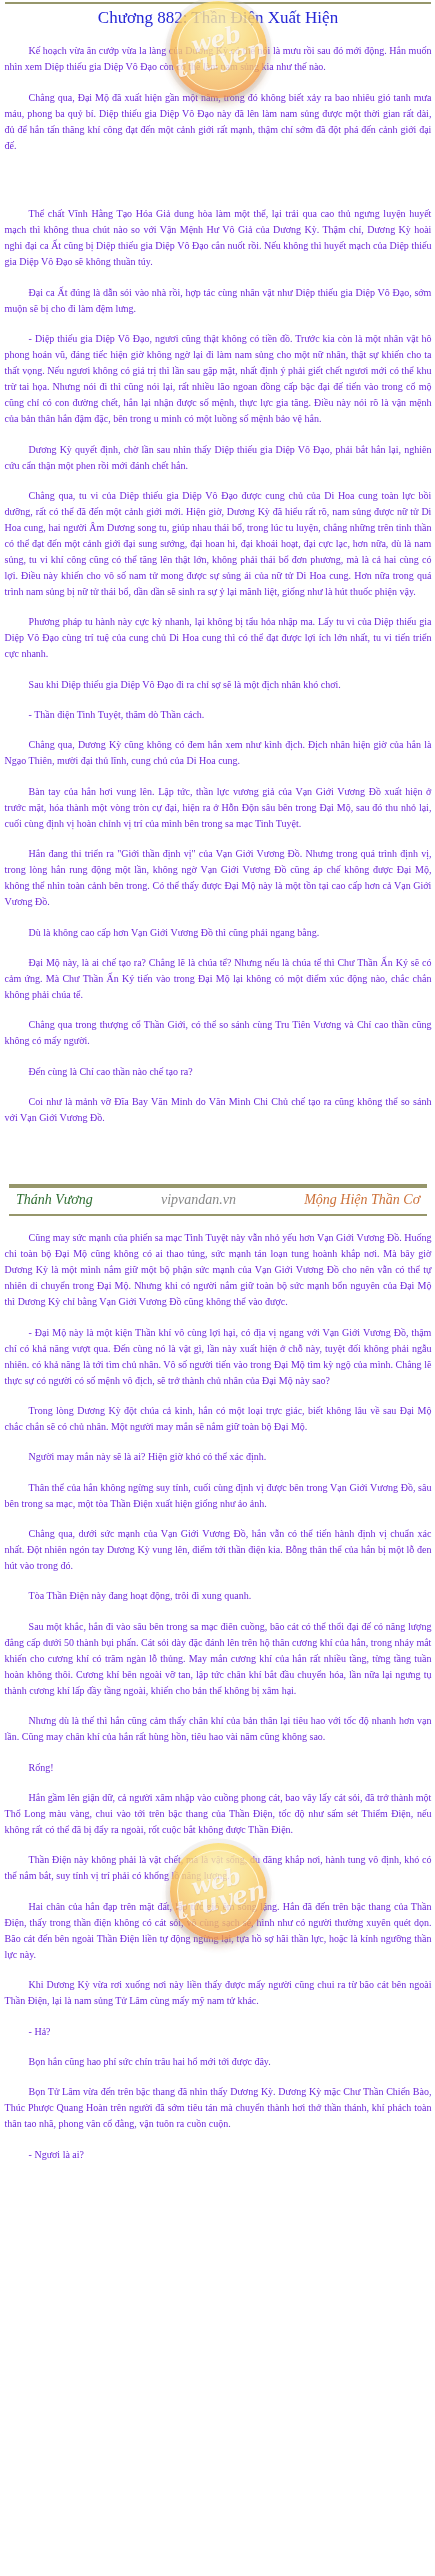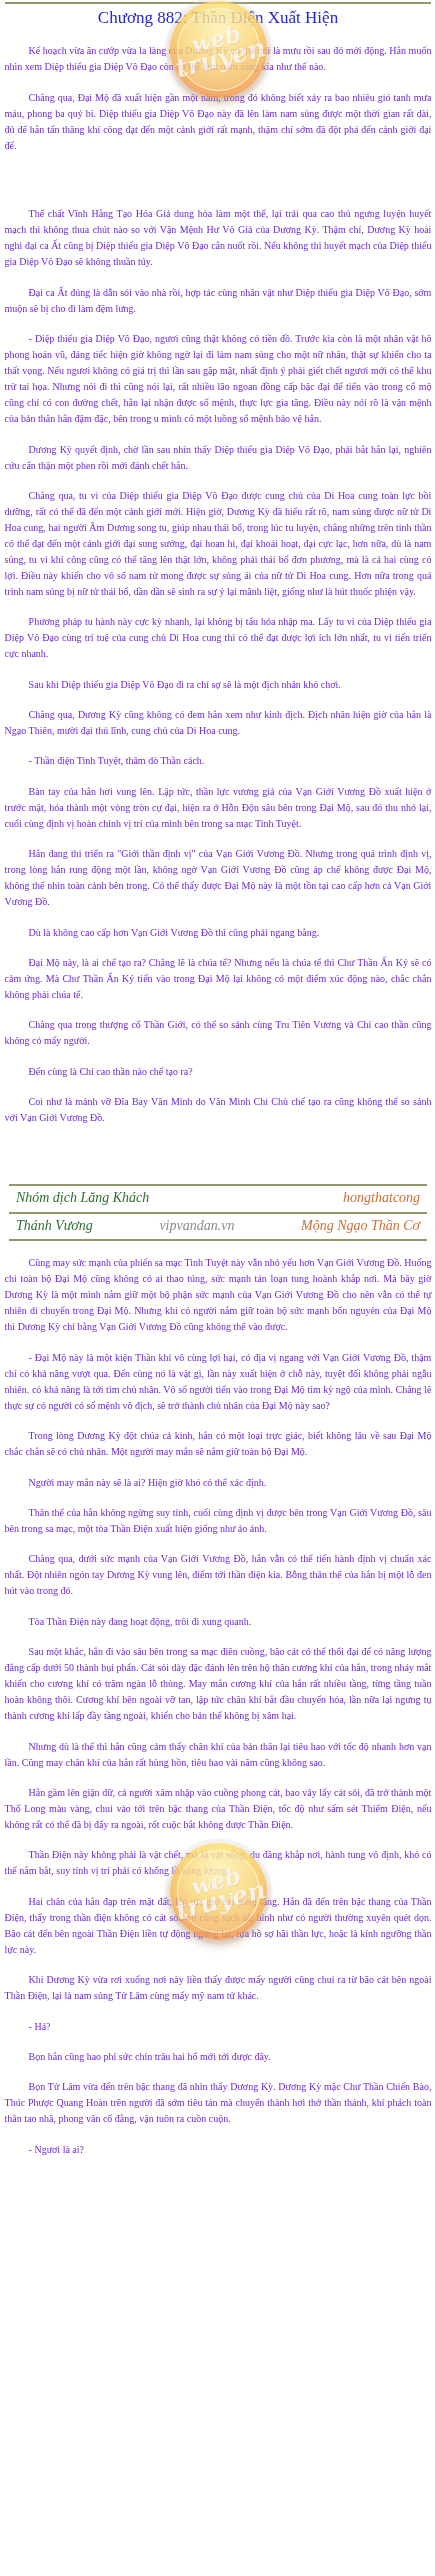--- a/index.html
+++ b/index.html
@@ -98,53 +98,50 @@
       <p class="para">Kế hoạch vừa ăn cướp vừa la làng của Dương Kỳ có thể nói là mưu rồi sau đó mới động. Hắn muốn nhìn xem Diệp thiếu gia Diệp Vô Đạo còn có thể làm nam sủng kia như thế nào.</p>
       <p class="para">Chẳng qua, Đại Mộ đã xuất hiện gần một năm, trong đó không biết xảy ra bao nhiêu gió tanh mưa máu, phong ba quỷ bí. Diệp thiếu gia Diệp Vô Đạo này đã lên làm nam sủng được một thời gian rất dài, đủ để hắn tấn thăng khí công đạt đến một cảnh giới rất mạnh, thậm chí sớm đã đột phá đến cảnh giới đại đế.</p>
       <div class="gap" style="height: 24px;"></div>
       <p class="para">Thể chất Vĩnh Hằng Tạo Hóa Giả dung hòa làm một thể, lại trải qua cao thủ ngưng luyện huyết mạch thì không thua chút nào so với Vận Mệnh Hư Vô Giả của Dương Kỳ. Thậm chí, Dương Kỳ hoài nghi đại ca Ất cũng bị Diệp thiếu gia Diệp Vô Đạo cắn nuốt rồi. Nếu không thì huyết mạch của Diệp thiếu gia Diệp Vô Đạo sẽ không thuần túy.</p>
       <p class="para">Đại ca Ất đúng là dẫn sói vào nhà rồi, hợp tác cùng nhân vật như Diệp thiếu gia Diệp Vô Đạo, sớm muộn sẽ bị cho đi làm đệm lưng.</p>
       <p class="para">- Diệp thiếu gia Diệp Vô Đạo, ngươi cũng thật không có tiền đồ. Trước kia còn là một nhân vật hô phong hoán vũ, đáng tiếc hiện giờ không ngờ lại đi làm nam sủng cho một nữ nhân, thật sự khiến cho ta thất vọng. Nếu ngươi không có giá trị thì lần sau gặp mặt, nhất định ý phải giết chết ngươi mới có thể khu trừ tai họa. Nhưng nói đi thì cũng nói lại, rất nhiều lão ngoan đồng cấp bậc đại đế tiến vào trong cổ mộ cũng chỉ có con đường chết, hắn lại nhận được số mệnh, thực lực gia tăng. Điều này nói rõ là vận mệnh của bản thân hắn đậm đặc, bên trong u minh có một luồng số mệnh bảo vệ hắn.</p>
       <p class="para">Dương Kỳ quyết định, chờ lần sau nhìn thấy Diệp thiếu gia Diệp Vô Đạo, phải bắt hắn lại, nghiên cứu cẩn thận một phen rồi mới đánh chết hắn.</p>
       <p class="para">Chẳng qua, tu vi của Diệp thiếu gia Diệp Vô Đạo được cung chủ của Di Hoa cung toàn lực bồi dưỡng, rất có thể đã đến một cảnh giới mới. Hiện giờ, Dương Kỳ đã hiểu rất rõ, nam sủng được nữ tử Di Hoa cung, hai người Âm Dương song tu, giúp nhau thái bổ, trong lúc tu luyện, chẳng những trên tinh thần có thể đạt đến một cảnh giới đại sung sướng, đại hoan hi, đại khoái hoạt, đại cực lạc, hơn nữa, dù là nam sủng, tu vi khí công cũng có thể tăng lên thật lớn, không phải thái bổ đơn phương, mà là cả hai cùng có lợi. Điều này khiến cho vô số nam tử mong được sự sủng ái của nữ tử Di Hoa cung. Hơn nữa trong quá trình nam sủng bị nữ tử thái bổ, dần dần sẽ sinh ra sự ỷ lại mãnh liệt, giống như là hút thuốc phiện vậy.</p>
       <p class="para">Phương pháp tu hành này cực kỳ nhanh, lại không bị tẩu hỏa nhập ma. Lấy tu vi của Diệp thiếu gia Diệp Vô Đạo cùng trí tuệ của cung chủ Di Hoa cung thì có thể đạt được lợi ích lớn nhất, tu vi tiến triển cực nhanh.</p>
       <p class="para">Sau khi Diệp thiếu gia Diệp Vô Đạo đi ra chỉ sợ sẽ là một địch nhân khó chơi.</p>
+      <p class="para">- Thần điện Tinh Tuyệt, thăm dò Thần cách.</p>
       <p class="para">Chẳng qua, Dương Kỳ cũng không có đem hắn xem như kình địch. Địch nhân hiện giờ của hắn là Ngạo Thiên, mười đại thủ lĩnh, cung chủ của Di Hoa cung.</p>
-      <p class="para">- Thần điện Tinh Tuyệt, thăm dò Thần cách.</p>
       <p class="para">Bàn tay của hắn hơi vung lên. Lập tức, thần lực vương giả của Vạn Giới Vương Đồ xuất hiện ở trước mặt, hóa thành một vòng tròn cự đại, hiện ra ở Hỗn Độn sâu bên trong Đại Mộ, sau đó thu nhỏ lại, cuối cùng định vị hoàn chỉnh vị trí của mình bên trong sa mạc Tinh Tuyệt.</p>
       <p class="para">Hắn đang thi triển ra "Giới thần định vị" của Vạn Giới Vương Đồ. Nhưng trong quá trình định vị, trong lòng hắn rung động một lần, không ngờ Vạn Giới Vương Đồ cũng áp chế không được Đại Mộ, không thể nhìn toàn cảnh bên trong. Có thể thấy được Đại Mộ này là một tồn tại cao cấp hơn cả Vạn Giới Vương Đồ.</p>
       <p class="para">Dù là không cao cấp hơn Vạn Giới Vương Đồ thì cũng phải ngang bằng.</p>
       <p class="para">Đại Mộ này, là ai chế tạo ra? Chẳng lẽ là chúa tể? Nhưng nếu là chúa tể thì Chư Thần Ấn Ký sẽ có cảm ứng. Mà Chư Thần Ấn Ký tiến vào trong Đại Mộ lại không có một điểm xúc động nào, chắc chắn không phải chúa tể.</p>
       <p class="para">Chẳng qua trong thượng cổ Thần Giới, có thể so sánh cùng Tru Tiên Vương và Chí cao thần cũng không có mấy người.</p>
       <p class="para">Đến cùng là Chí cao thần nào chế tạo ra?</p>
       <p class="para">Coi như là mảnh vỡ Đĩa Bay Văn Minh do Văn Minh Chi Chủ chế tạo ra cũng không thể so sánh với Vạn Giới Vương Đồ.</p>
       <div class="gap" style="height: 20.6px;"></div>
   <div class="credits">
     <div class="rule"></div>
-    <div class="row">
-      <span class="green">Nhóm dịch Lăng Khách</span>
-      <span class="orange">hongthatcong</span>
-    </div>
     <div class="rule"></div>
     <div class="row">
       <span class="green">Thánh Vương</span>
       <span class="gray">vipvandan.vn</span>
-      <span class="orange">Mộng Ngạo Thần Cơ</span>
+      <span class="orange">Mộng Hiện Thần Cơ</span>
     </div>
     <div class="rule"></div>
   </div>
 <p class="para">Cũng may sức mạnh của phiến sa mạc Tinh Tuyệt này vẫn nhỏ yếu hơn Vạn Giới Vương Đồ. Huống chi toàn bộ Đại Mộ cũng không có ai thao túng, sức mạnh tán loạn tung hoành khắp nơi. Mà bây giờ Dương Kỳ là một mình nắm giữ một bộ phận sức mạnh của Vạn Giới Vương Đồ cho nên vẫn có thể tự nhiên di chuyển trong Đại Mộ. Nhưng khi có người nắm giữ toàn bộ sức mạnh bổn nguyên của Đại Mộ thì Dương Kỳ chỉ bằng Vạn Giới Vương Đồ cũng không thể vào được.</p>
       <p class="para">- Đại Mộ này là một kiện Thần khí vô cùng lợi hại, có địa vị ngang với Vạn Giới Vương Đồ, thậm chí có khả năng vượt qua. Đến cùng nó là vật gì, lần này xuất hiện ở chỗ này, tuyệt đối không phải ngẫu nhiên. có khả năng là tới tìm chủ nhân. Vô số người tiến vào trong Đại Mộ tìm kỳ ngộ của mình. Chẳng lẽ thực sự có người có số mệnh vô địch, sẽ trở thành chủ nhân của Đại Mộ này sao?</p>
       <p class="para">Trong lòng Dương Kỳ đột chúa cả kinh, hắn có một loại trực giác, biết không lâu về sau Đại Mộ chắc chắn sẽ có chủ nhân. Một người may mắn sẽ nắm giữ toàn bộ Đại Mộ.</p>
       <p class="para">Người may mắn này sẽ là ai? Hiện giờ khó có thể xác định.</p>
       <p class="para">Thân thể của hắn không ngừng suy tính, cuối cùng định vị được bên trong Vạn Giới Vương Đồ, sâu bên trong sa mạc, một tòa Thần Điện xuất hiện giống như ảo ảnh.</p>
       <p class="para">Chẳng qua, dưới sức mạnh của Vạn Giới Vương Đồ, hắn vẫn có thể tiến hành định vị chuẩn xác nhất. Đột nhiên ngón tay Dương Kỳ vung lên, điểm tới thần điện kia. Bỗng thân thể của hắn bị một lỗ đen hút vào trong đó.</p>
       <p class="para">Tòa Thần Điện này đang hoạt động, trôi đi xung quanh.</p>
       <p class="para">Sau một khắc, hắn đi vào sâu bên trong sa mạc điên cuồng, bão cát có thể thổi đại đế có năng lượng đẳng cấp dưới 50 thành bụi phấn. Cát sỏi dày đặc đánh lên trên hộ thân cương khí của hắn, trong nháy mắt khiến cho cương khí có trăm ngàn lỗ thủng. May mắn cương khí của hắn rất nhiều tầng, từng tầng tuần hoàn không thôi. Cương khí bên ngoài vỡ tan, lập tức chân khí bắt đầu chuyển hóa, lần nữa lại ngưng tụ thành cương khí lấp đầy tầng ngoài, khiến cho bản thể không bị xâm hại.</p>
       <p class="para">Nhưng dù là thế thì hắn cũng cảm thấy chân khí của bản thân lại tiêu hao với tốc độ nhanh hơn vạn lần. Cũng may chân khí của hắn rất hùng hồn, tiêu hao vài năm cũng không sao.</p>
+      <p class="para">Rống!</p>
       <p class="para">Hắn gầm lên giận dữ, cả người xâm nhập vào cuồng phong cát, bao vây lấy cát sỏi, đã trở thành một Thổ Long màu vàng, chui vào tới trên bậc thang của Thần Điện, tốc độ như sấm sét Thiểm Điện, nếu không rất có thể đã bị đẩy ra ngoài, rốt cuộc bắt không được Thần Điện.</p>
       <p class="para">Thần Điện này không phải là vật chết, mà là vật sống, du đãng khắp nơi, hành tung vô định, khó có thể nắm bắt, suy tính vị trí phải có khổng lồ năng lượng.</p>
       <p class="para">Hai chân của hắn đạp trên mặt đất, lập tức gió êm sóng lặng. Hắn đã đến trên bậc thang của Thần Điện, thấy trong thần điện không có cát sỏi, vô cùng sạch sẽ, hình như có người thường xuyên quét dọn. Bão cát đến bên ngoài Thần Điện liền tự động ngừng lại, tựa hồ sợ hãi thần lực, hoặc là kính ngưỡng thần lực này.</p>
       <p class="para">Khi Dương Kỳ vừa rơi xuống nơi này liền thấy được mấy người cũng chui ra từ bão cát bên ngoài Thần Điện, lại là nam sủng Tử Lâm cùng mấy mỹ nam tử khác.</p>
       <p class="para">- Hả?</p>
       <p class="para">Bọn hắn cũng hao phí sức chín trâu hai hổ mới tới được đây.</p>
       <p class="para">Bọn Tử Lâm vừa đến trên bậc thang đã nhìn thấy Dương Kỳ. Dương Kỳ mặc Chư Thần Chiến Bào, Thúc Phược Quang Hoàn trên người đã sớm tiêu tán mà chuyển thành hơi thở thần thánh, khí phách toàn thân tao nhã, phong vân cổ đằng, vận tuôn ra cuồn cuộn.</p>
       <p class="para">- Ngươi là ai?</p>
 
 </div>

